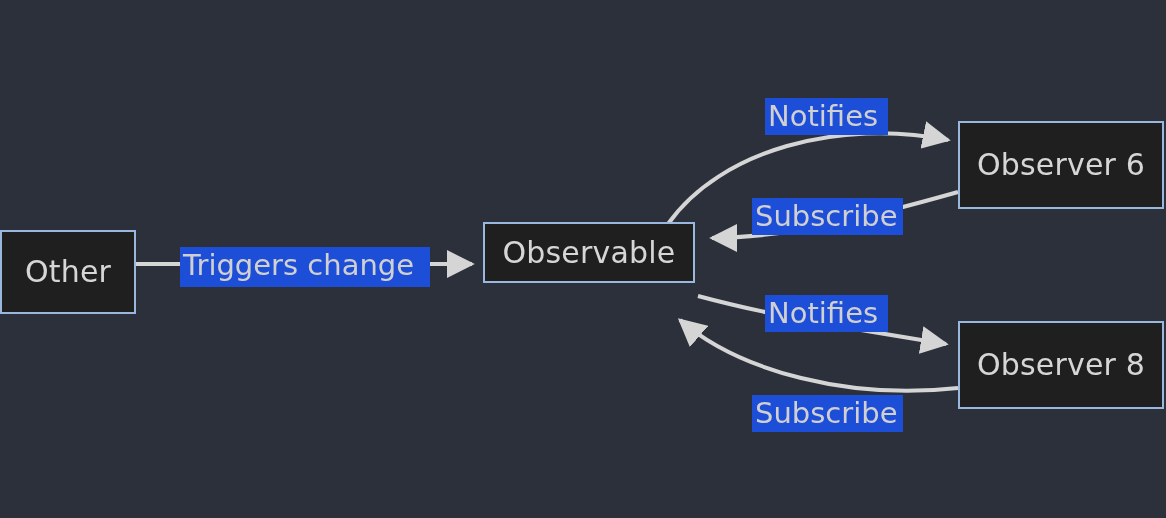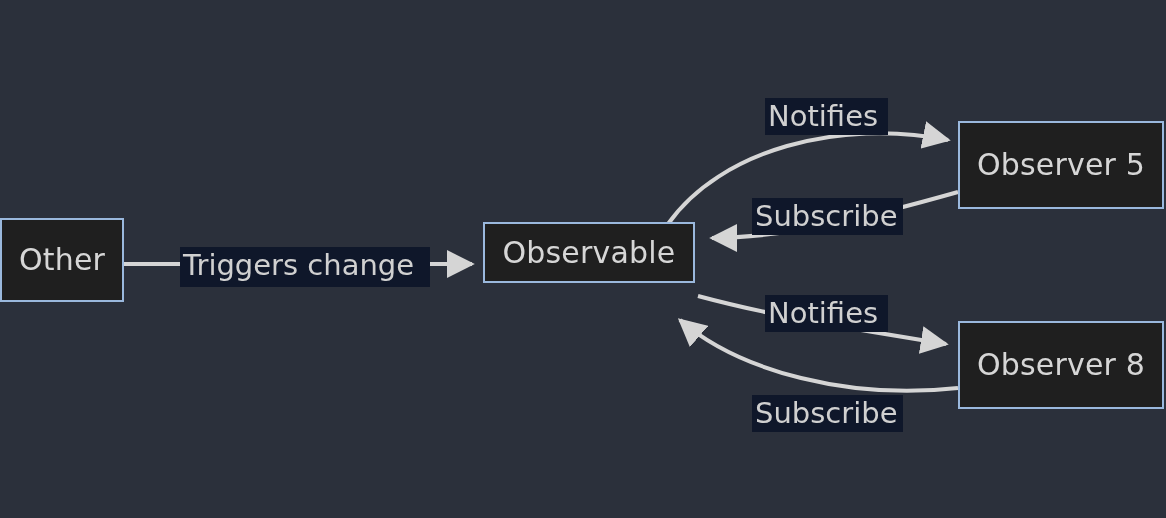--- a/index.html
+++ b/index.html
@@ -34,21 +34,21 @@
     letter-spacing: 0.2px;
     white-space: nowrap;
   }
   .node-label {
     color: #d6d6d6;
     font-size: 30px;
     line-height: 1;
   }
   .edge-label {
     position: absolute;
-    background: #0f172a;
+    background: #1d4ed8;
     color: #d0d0d0;
     font-size: 29px;
     line-height: 36px;
     padding: 0 3px;
     white-space: nowrap;
     box-sizing: border-box;
   }
 </style>
 </head>
 <body>
@@ -76,30 +76,30 @@
 
     <g>
       <path d="M 698 296 C 780 318, 860 330, 946 344" stroke="#d5d5d5" stroke-width="4" fill="none" marker-end="url(#arrow)"></path>
     </g>
 
     <g>
       <path d="M 958 388 C 850 400, 740 372, 680 320" stroke="#d5d5d5" stroke-width="4" fill="none" marker-end="url(#arrow)"></path>
     </g>
   </svg>
 
-  <div class="node" style="left:0px; top:218px; width:124px; height:84px;">
+  <div class="node" style="left:0px; top:230px; width:136px; height:84px;">
     <span class="node-label">Other</span>
   </div>
 
   <div class="node" style="left:483px; top:222px; width:212px; height:61px;">
     <span class="node-label">Observable</span>
   </div>
 
   <div class="node" style="left:958px; top:121px; width:206px; height:88px;">
-    <span class="node-label">Observer 5</span>
+    <span class="node-label">Observer 6</span>
   </div>
 
   <div class="node" style="left:958px; top:321px; width:206px; height:88px;">
     <span class="node-label">Observer 8</span>
   </div>
 
   <div class="edge-label" style="left:180px; top:247px; width:250px; height:40px;">Triggers change</div>
 
   <div class="edge-label" style="left:765px; top:98px; width:123px; height:37px;">Notifies</div>
 

